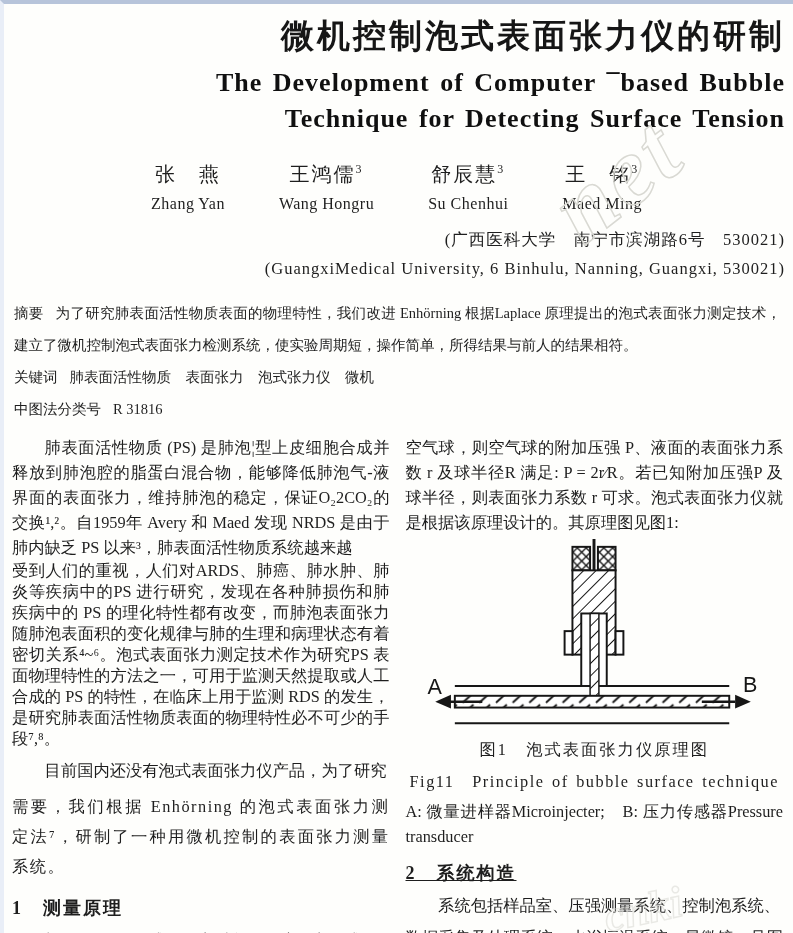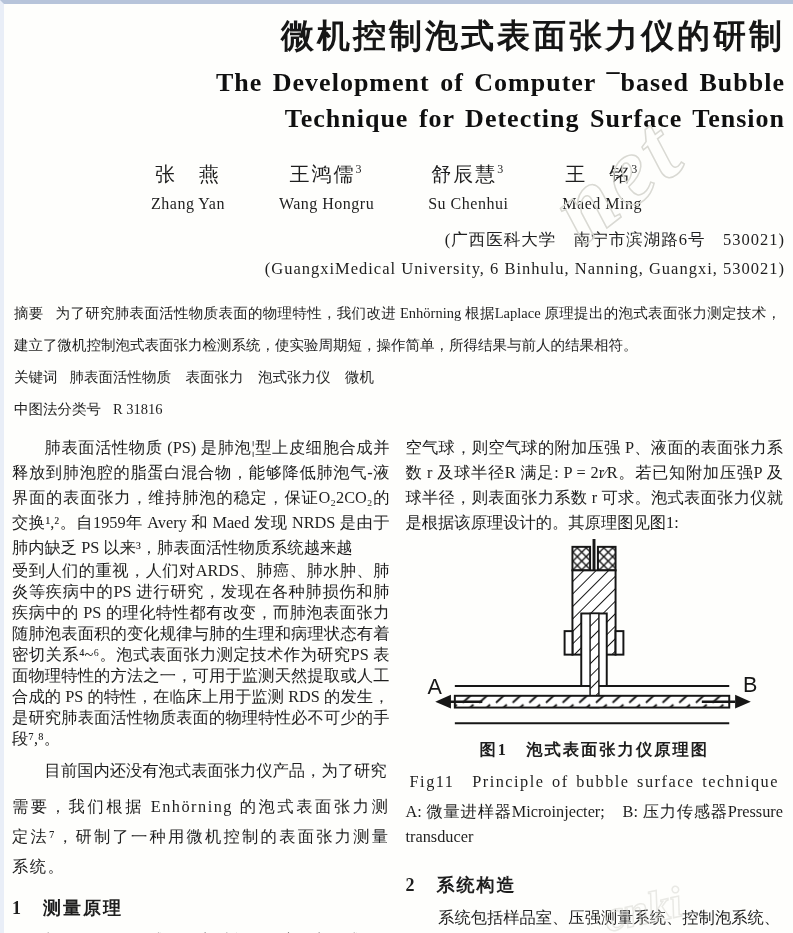--- a/index.html
+++ b/index.html
@@ -49,21 +49,21 @@
   p.tight{line-height:21px;}
   p.single{margin-top:9px;}
   p.loose{line-height:30px;margin-top:9px;letter-spacing:1.5px;}
   h3.sec{
     font-size:18px;font-weight:700;margin:14px 0 8px 0;letter-spacing:2px;
   }
   p.after-sec{line-height:25px;}
   
   .figure{text-align:center;margin-top:4px;}
   .figure svg{display:block;margin:0 auto;}
-  .cap-zh{font-size:16.5px;margin-top:2px !important;text-align:center !important;letter-spacing:2px;font-weight:bold;}
+  .cap-zh{font-size:16.5px;margin-top:2px !important;text-align:center !important;letter-spacing:2px;}
   .cap-en{font-size:15.5px;margin-top:7px !important;text-align:center !important;letter-spacing:1.5px;word-spacing:2px;}
   .cap-legend{font-size:13.5px;margin-top:5px !important;text-align:left;}
   .rc-p1{line-height:25px;}
   .rc-loose{line-height:27.5px;margin-top:6px !important;}
   
   .wm{
     position:absolute;pointer-events:none;
     font-style:italic;font-weight:700;
     color:transparent;
     -webkit-text-stroke:1.5px #d9d9d3;
@@ -174,20 +174,20 @@
           <polygon points="330,166 314,159 314,173" fill="#161616"></polygon>
 
           <text x="0" y="158" font-size="22" font-family="Liberation Sans, sans-serif" fill="#161616">A</text>
           <text x="322" y="156" font-size="22" font-family="Liberation Sans, sans-serif" fill="#161616">B</text>
         </svg>
         <p class="cap-zh">图1　泡式表面张力仪原理图</p>
         <p class="cap-en">Fig11　Principle of bubble surface technique</p>
         <p class="cap-legend">A: 微量进样器Microinjecter;　B: 压力传感器Pressure transducer</p>
       </div>
 
-      <h3 class="sec" style="margin-top:24px;">2　系统构造</h3>
+      <h3 class="sec" style="margin-top:12px;text-decoration:underline;">2　系统构造</h3>
       <p class="indent" style="line-height:26px;">系统包括样品室、压强测量系统、控制泡系统、</p>
       <p class="rc-loose">数据采集及处理系统、水浴恒温系统、显微镜，见图2，其核心部分是压强测量系统及控制泡系统。</p>
 
     </div>
 
   </div>
 </div>
 
 </body></html>

